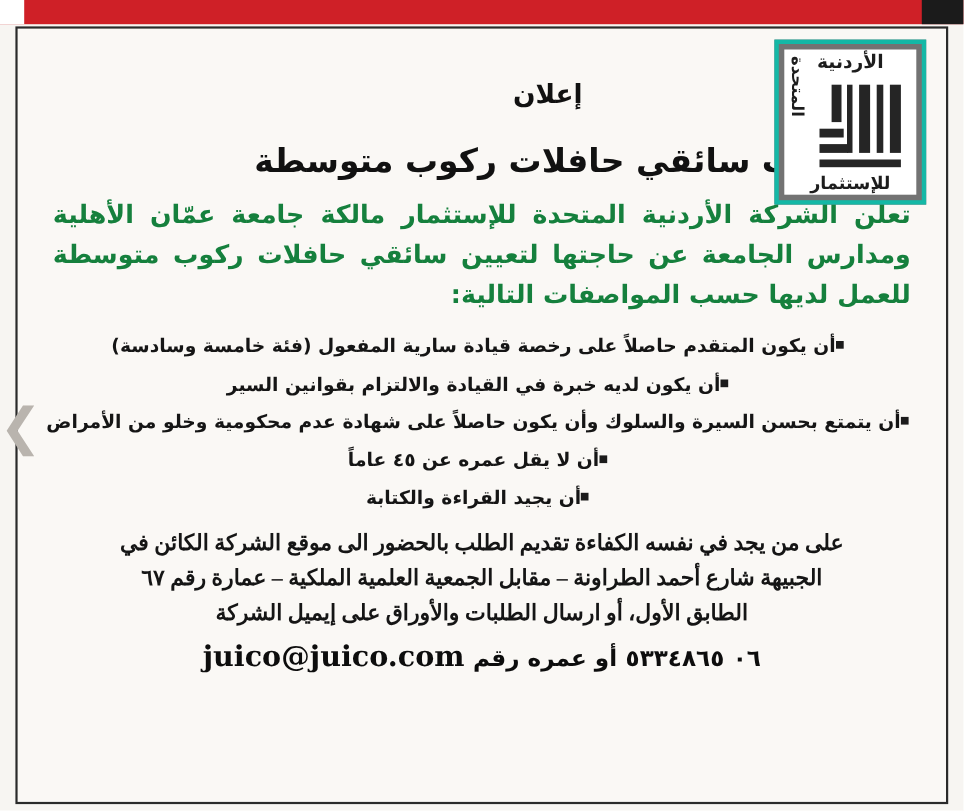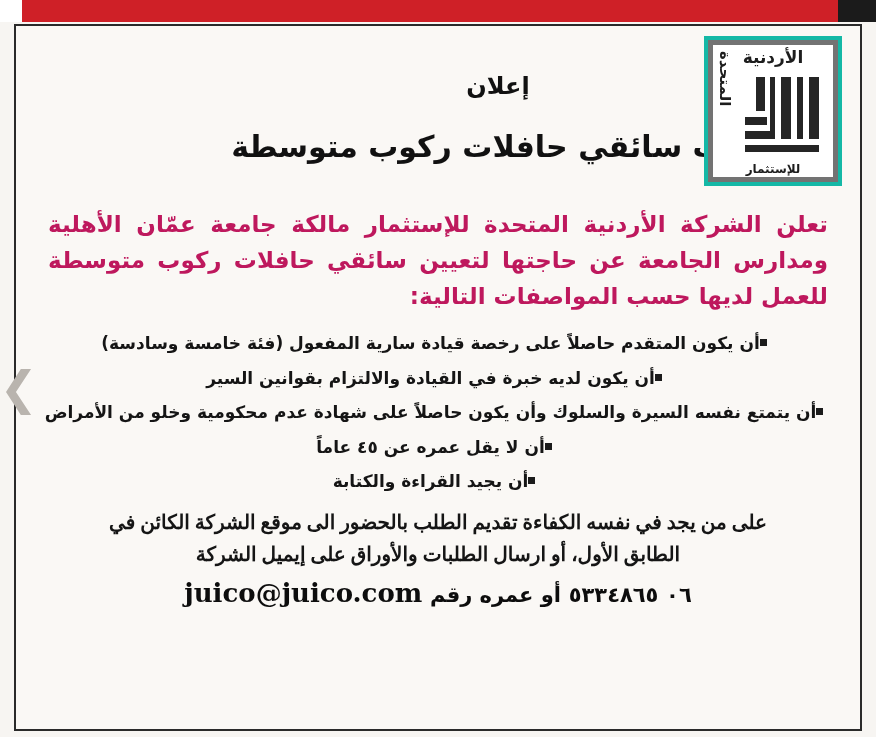--- a/index.html
+++ b/index.html
@@ -101,21 +101,21 @@
     font-weight: bold;
     color: #1d1d1d;
     font-family: "DejaVu Sans", sans-serif;
   }
   .logo-arabic-bottom {
     position: absolute;
     bottom: 1px;
     right: 4px;
     left: 4px;
     text-align: center;
-    font-size: 12px;
+    font-size: 16px;
     font-weight: bold;
     color: #1d1d1d;
   }
   .logo-side-letters {
     position: absolute;
     top: 6px;
     left: 3px;
     font-size: 15px;
     font-weight: bold;
     color: #1d1d1d;
@@ -137,25 +137,25 @@
     margin-bottom: 28px;
   }
   .headline {
     font-size: 30px;
     font-weight: bold;
     color: #111;
     line-height: 1.25;
   }
 
   .intro {
-    margin-top: 40px;
+    margin-top: 12px;
     font-size: 23px;
     font-weight: bold;
     line-height: 1.58;
-    color: #be185d;
+    color: #15803d;
     text-align: justify;
     text-align-last: right;
     padding: 0 6px;
   }
 
   .req-list {
     margin: 16px 0 0 0;
     padding: 0;
     list-style: none;
   }
@@ -241,27 +241,28 @@
     <div class="heading-block">
       <div class="kicker">إعلان</div>
       <div class="headline">طلب سائقي حافلات ركوب متوسطة</div>
     </div>
 
     <div class="intro">تعلن الشركة الأردنية المتحدة للإستثمار مالكة جامعة عمّان الأهلية ومدارس الجامعة عن حاجتها لتعيين سائقي حافلات ركوب متوسطة للعمل لديها حسب المواصفات التالية:</div>
 
     <ul class="req-list">
       <li><span class="bullet"></span><span>أن يكون المتقدم حاصلاً على رخصة قيادة سارية المفعول (فئة خامسة وسادسة)</span></li>
       <li><span class="bullet"></span><span>أن يكون لديه خبرة في القيادة والالتزام بقوانين السير</span></li>
-      <li><span class="bullet"></span><span>أن يتمتع نفسه السيرة والسلوك وأن يكون حاصلاً على شهادة عدم محكومية وخلو من الأمراض</span></li>
+      <li><span class="bullet"></span><span>أن يتمتع بحسن السيرة والسلوك وأن يكون حاصلاً على شهادة عدم محكومية وخلو من الأمراض</span></li>
       <li><span class="bullet"></span><span>أن لا يقل عمره عن ٤٥ عاماً</span></li>
       <li><span class="bullet"></span><span>أن يجيد القراءة والكتابة</span></li>
     </ul>
 
     <div class="closing">
       <span class="line">على من يجد في نفسه الكفاءة تقديم الطلب بالحضور الى موقع الشركة الكائن في</span>
+      <span class="line">الجبيهة شارع أحمد الطراونة – مقابل الجمعية العلمية الملكية – عمارة رقم ٦٧</span>
       <span class="line">الطابق الأول، أو ارسال الطلبات والأوراق على إيميل الشركة</span>
     </div>
 
     <div class="contact">
       <span class="fax">٠٦</span>
       <span class="fax">٥٣٣٤٨٦٥</span>
       <span class="fax">أو عمره رقم</span>
       <span class="email">juico@juico.com</span>
     </div>
 

